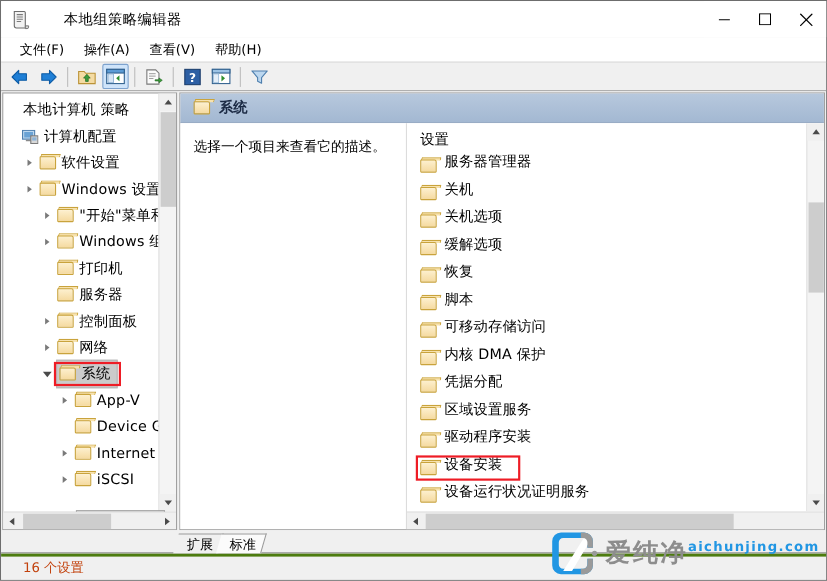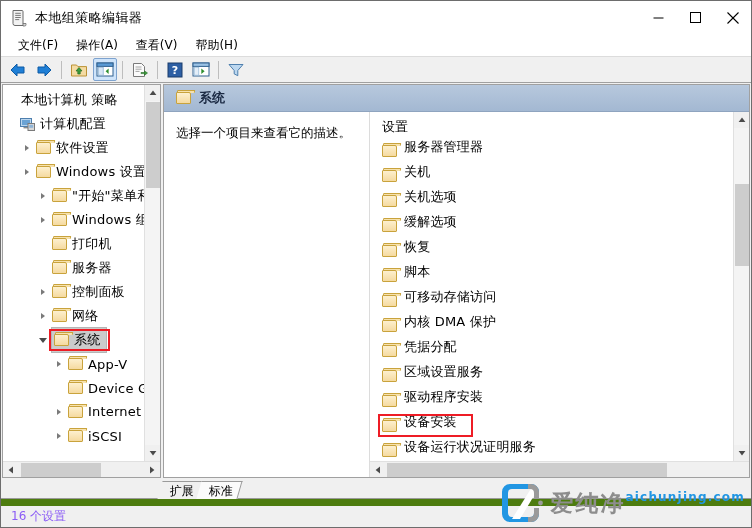--- a/index.html
+++ b/index.html
@@ -7,21 +7,21 @@
     width:752px;height:528px;overflow:hidden;
     font-family:"DejaVu Sans","Liberation Sans",sans-serif;
     font-size:12px;color:#000;background:#fff;
     -webkit-font-smoothing:none;
   }
   .window{position:relative;width:752px;height:528px;background:#f0f0f0;
     border:1px solid #6d6d6d;box-sizing:border-box;display:flex;flex-direction:column;}
 
   
   .titlebar{height:33px;background:#ffffff;display:flex;align-items:center;
-    flex:0 0 auto;position:relative;}
+    flex:0 0 auto;position:relative;gap:23px;}
   .title-icon{width:18px;height:18px;margin-left:9px;margin-right:7px;position:relative;flex:0 0 auto;}
   .title-text{font-size:13px;color:#000;letter-spacing:.4px;}
   .winbtns{position:absolute;right:0;top:0;height:33px;display:flex;}
   .winbtn{width:37px;height:33px;display:flex;align-items:center;justify-content:center;
     background:#ffffff;}
   .winbtn svg{display:block;}
 
   
   .menubar{height:22px;background:#ffffff;display:flex;align-items:center;
     padding-left:8px;flex:0 0 auto;}
@@ -105,22 +105,22 @@
   .tabsbar{height:21px;background:#f0f0f0;display:flex;align-items:flex-end;
     flex:0 0 auto;padding-left:159px;box-sizing:border-box;position:relative;}
   .tab{height:18px;line-height:18px;font-size:12px;color:#000;padding:0 6px 0 10px;
     background:#f0f0f0;border-top:1px solid #9a9a9a;border-right:1px solid #9a9a9a;
     transform:skewX(-16deg);margin-right:-2px;box-sizing:border-box;}
   .tab span{display:inline-block;transform:skewX(16deg);}
   .tab.active{background:#fbfbfb;}
   .tabsline{position:absolute;left:0;right:0;bottom:0;height:1px;background:#9a9a9a;}
 
   
-  .statusbar{height:21px;background:#f0f0f0;border-top:7px solid #4d7c0f;
-    display:flex;align-items:center;padding-left:10px;flex:0 0 auto;font-size:12px;color:#8b5cf6;}
+  .statusbar{height:21px;background:#f0f0f0;border-top:3px solid #4d7c0f;
+    display:flex;align-items:center;padding-left:20px;flex:0 0 auto;font-size:12px;color:#c2410c;}
 
   
   .watermark{position:absolute;right:6px;bottom:2px;display:flex;align-items:center;
     z-index:60;pointer-events:none;}
   .wm-logo{width:44px;height:44px;position:relative;flex:0 0 auto;}
   .wm-text{margin-left:6px;display:flex;flex-direction:row;justify-content:center;}
   .wm-cn{font-size:23px;color:#8d8d8d;letter-spacing:2px;line-height:1.05;font-weight:bold;}
   .wm-en{font-size:12px;color:#2196e3;letter-spacing:1.2px;font-weight:bold;line-height:1.1;}
 </style>
 </head>

